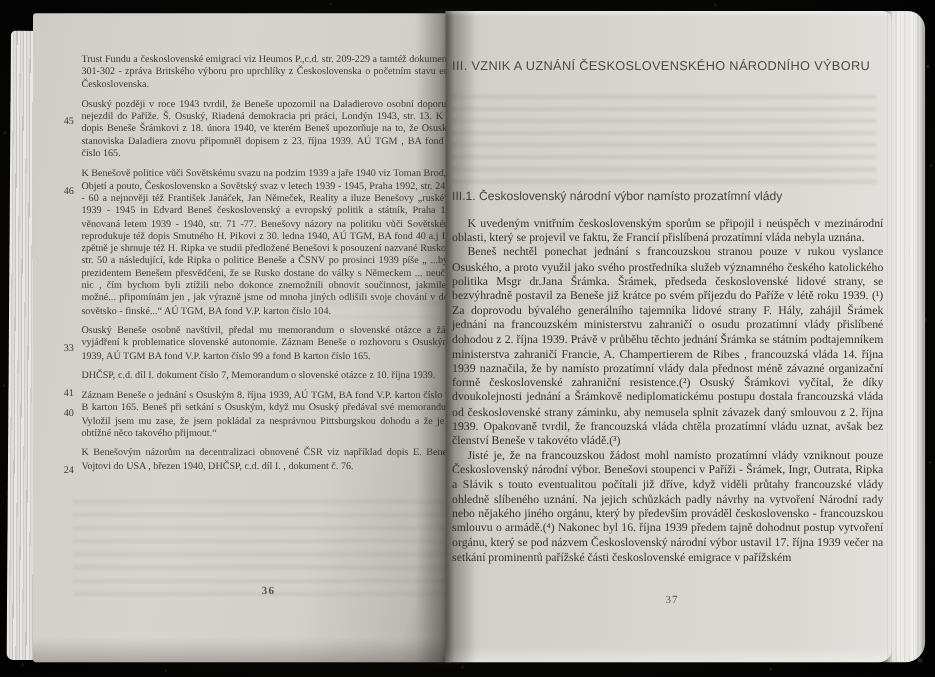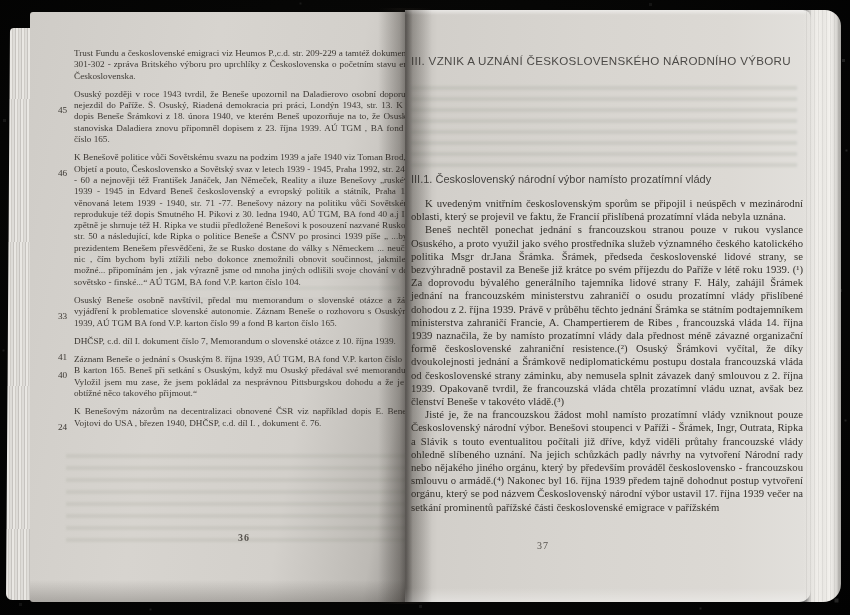--- a/index.html
+++ b/index.html
@@ -39,21 +39,21 @@
   .gutter{position:absolute;left:370px;top:0;width:54px;height:596px;z-index:6;pointer-events:none;
     background:linear-gradient(90deg,rgba(30,26,22,0) 0%,rgba(35,30,25,.30) 40%,rgba(22,18,15,.46) 52%,rgba(35,30,25,.26) 64%,rgba(30,26,22,0) 100%);}
   
   .lp-text{position:absolute;left:28px;top:36px;width:354px;height:470px;overflow:hidden;z-index:3;
     filter:blur(.25px);}
   .fn{position:relative;width:366px;padding-left:16px;margin-bottom:7px;
     font-size:9.2px;line-height:11.3px;text-align:justify;color:#3c3833;}
   .fn-num{position:absolute;left:0;top:16px;}
   .page-num{position:absolute;z-index:3;font-size:10px;color:#56524d;letter-spacing:1px;}
   .lp-num{left:208px;top:520px;font-weight:bold;}
-  .rp-num{left:130px;top:530px;width:80px;text-align:left;}
+  .rp-num{left:130px;top:530px;width:80px;text-align:right;}
   
   .rp-content{position:absolute;left:2px;top:0;width:398px;height:592px;z-index:3;filter:blur(.2px);}
   .chapter-heading{position:absolute;left:4px;top:44px;width:392px;
     font-family:"Liberation Sans",sans-serif;font-size:11.6px;letter-spacing:.3px;color:#4c4a47;}
   .section-heading{position:absolute;left:4px;top:163px;width:392px;
     font-family:"Liberation Sans",sans-serif;font-size:11px;color:#454340;}
   .body-text{position:absolute;left:4px;top:187px;width:392px;
     font-size:10.7px;line-height:13.2px;text-align:justify;color:#33302b;}
   .body-text p{margin:0;text-indent:14px;}
   

